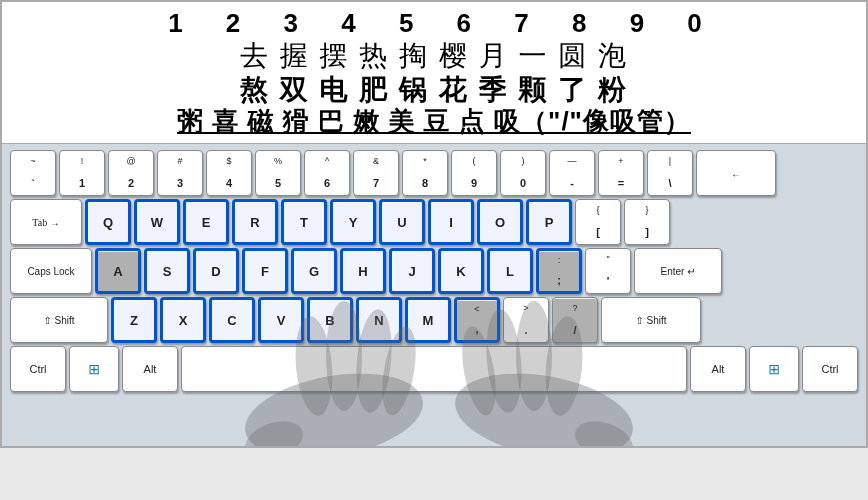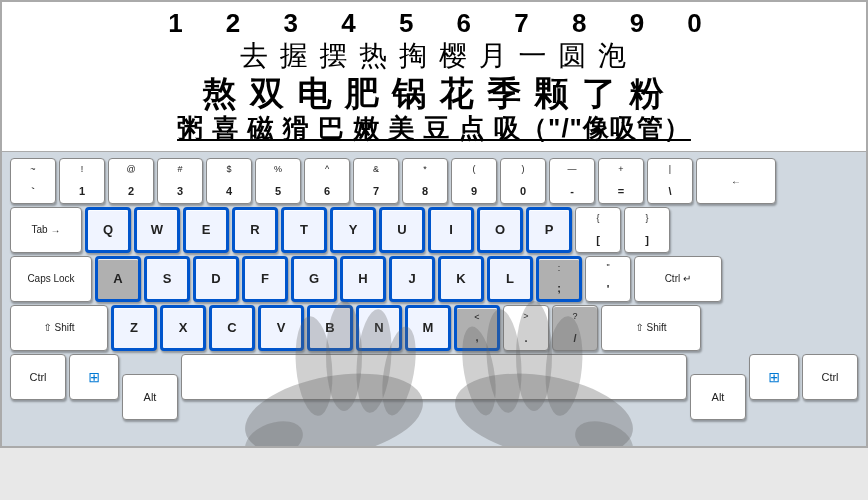--- a/index.html
+++ b/index.html
@@ -33,21 +33,21 @@
 
     .header-line1 {
       font-size: 28px;
       font-weight: normal;
       letter-spacing: 2px;
       color: #000;
       line-height: 1.2;
     }
 
     .header-line2 {
-      font-size: 34px;
+      font-size: 28px;
       font-weight: bold;
       letter-spacing: 2px;
       color: #000;
       line-height: 1.2;
       text-align: center;
     }
 
     .header-line3 {
       font-size: 26px;
       font-weight: bold;
@@ -114,21 +114,21 @@
       font-size: 13px;
       font-weight: bold;
       line-height: 1;
     }
     .key.wide-tab { min-width: 72px; font-size: 10px; }
     .key.wide-caps { min-width: 82px; font-size: 10px; }
     .key.wide-enter { min-width: 88px; font-size: 10px; }
     .key.wide-lshift { min-width: 98px; font-size: 10px; }
     .key.wide-rshift { min-width: 100px; font-size: 10px; }
     .key.wide-ctrl { min-width: 56px; font-size: 10px; }
-    .key.wide-alt { min-width: 56px; font-size: 10px; margin-top: 20px; }
+    .key.wide-alt { min-width: 56px; font-size: 10px; }
     .key.wide-space { flex: 1; }
     .key.wide-win { min-width: 50px; font-size: 10px; }
     .key.wide-backspace { min-width: 80px; font-size: 10px; }
 
     
     .key.highlighted {
       border: 3px solid #0055cc;
       background: #f0f4ff;
     }
 
@@ -250,21 +250,21 @@
       <div class="key">
         <div class="two-char-key">
             <span class="upper">|</span>
             <span class="lower">\</span>
           </div>
       </div>
       <div class="key wide-backspace" style="font-size:10px;">← </div>
     </div>
 
     <div class="keyboard-row">
-      <div class="key wide-tab" style="font-size:10px;">Tab →</div>
+      <div class="key wide-tab" style="font-size:10px;font-family:Liberation Serif, serif;">Tab →</div>
       <div class="key highlighted">
           <span class="main-char">Q</span>
         </div>
       <div class="key highlighted">
           <span class="main-char">W</span>
         </div>
       <div class="key highlighted">
           <span class="main-char">E</span>
         </div>
       <div class="key highlighted">
@@ -336,21 +336,21 @@
             <span class="upper">:</span>
             <span class="lower">;</span>
           </div>
       </div>
       <div class="key">
         <div class="two-char-key">
             <span class="upper">"</span>
             <span class="lower">'</span>
           </div>
       </div>
-      <div class="key wide-enter" style="font-size:10px;">Ctrl ↵</div>
+      <div class="key wide-enter" style="font-size:10px;">Enter ↵</div>
     </div>
 
     <div class="keyboard-row">
       <div class="key wide-lshift" style="font-size:10px;">⇧ Shift</div>
       <div class="key highlighted">
           <span class="main-char">Z</span>
         </div>
       <div class="key highlighted">
           <span class="main-char">X</span>
         </div>

